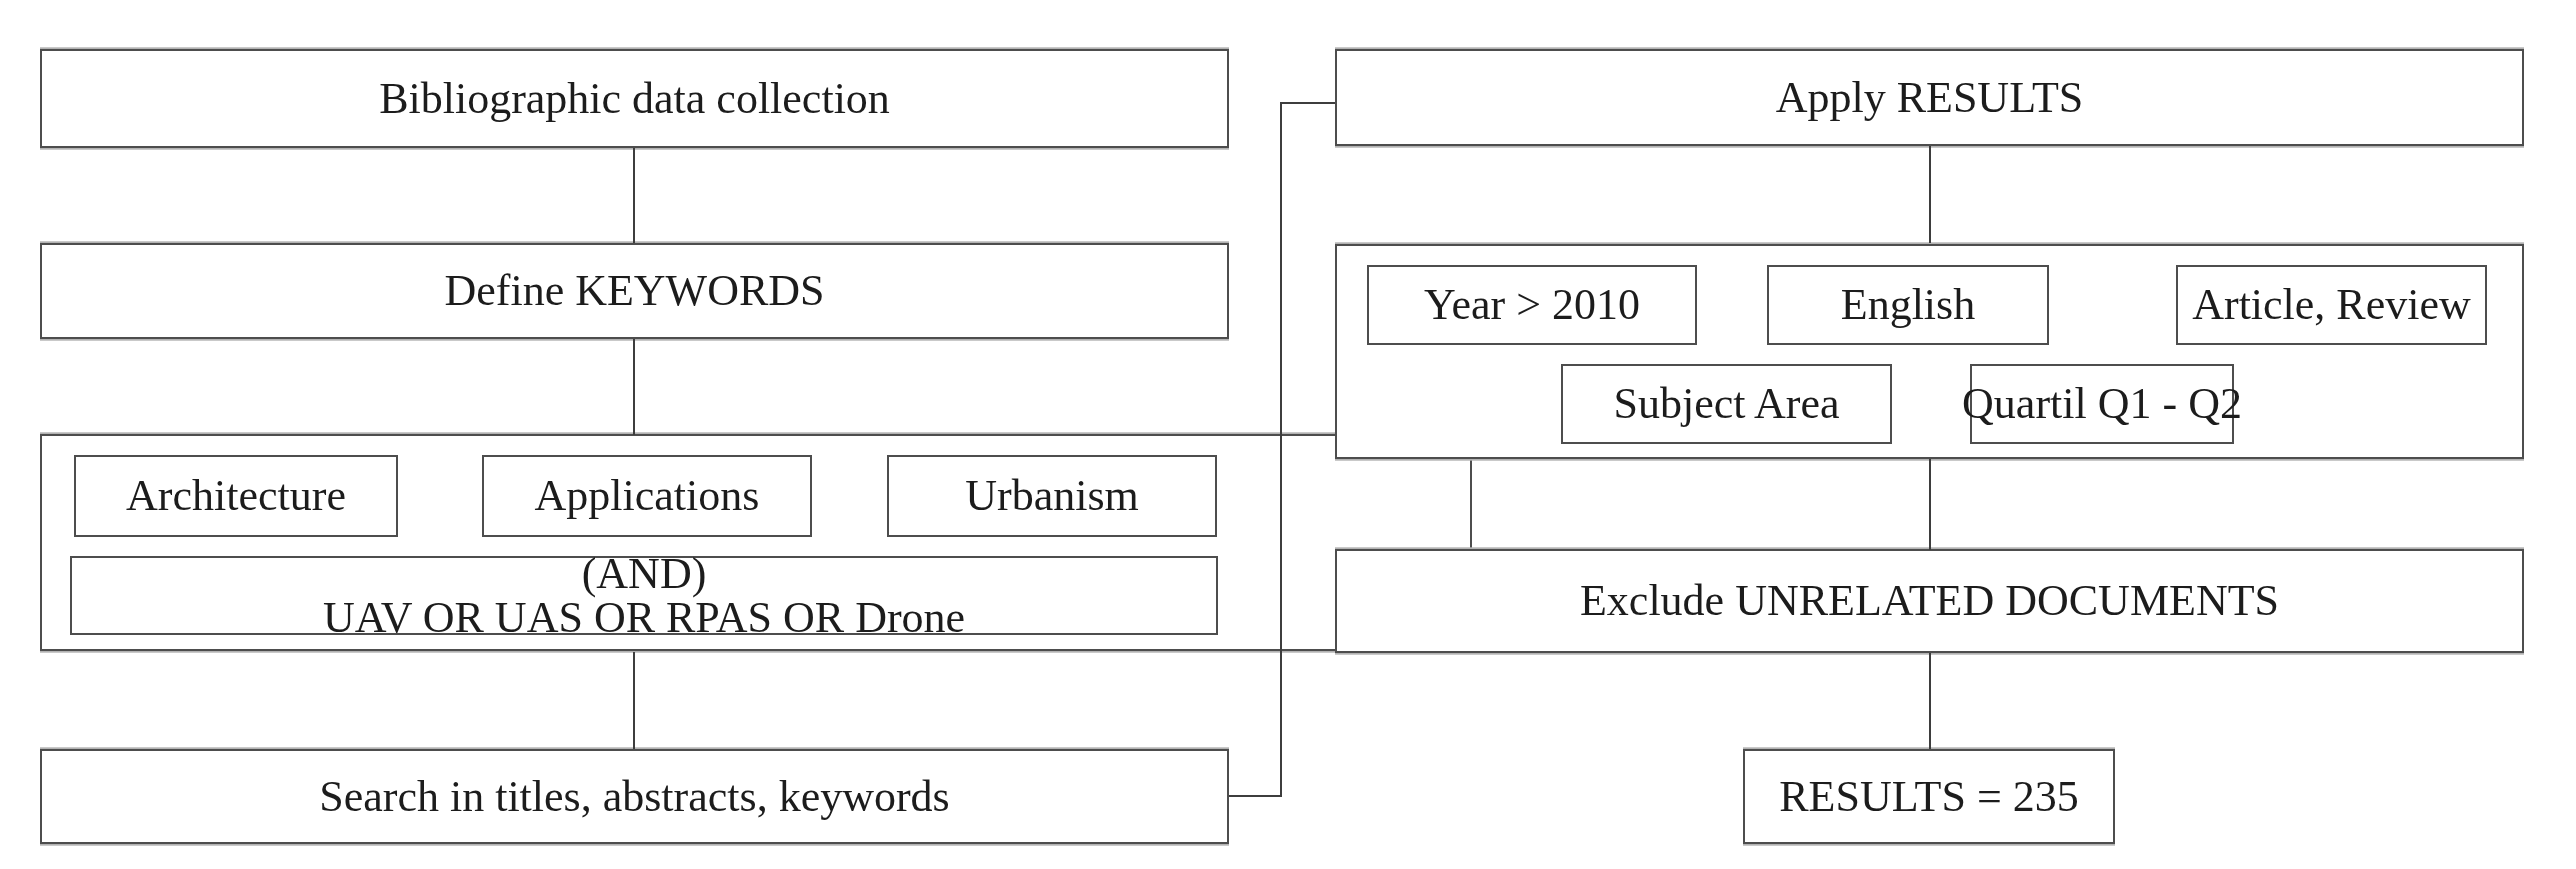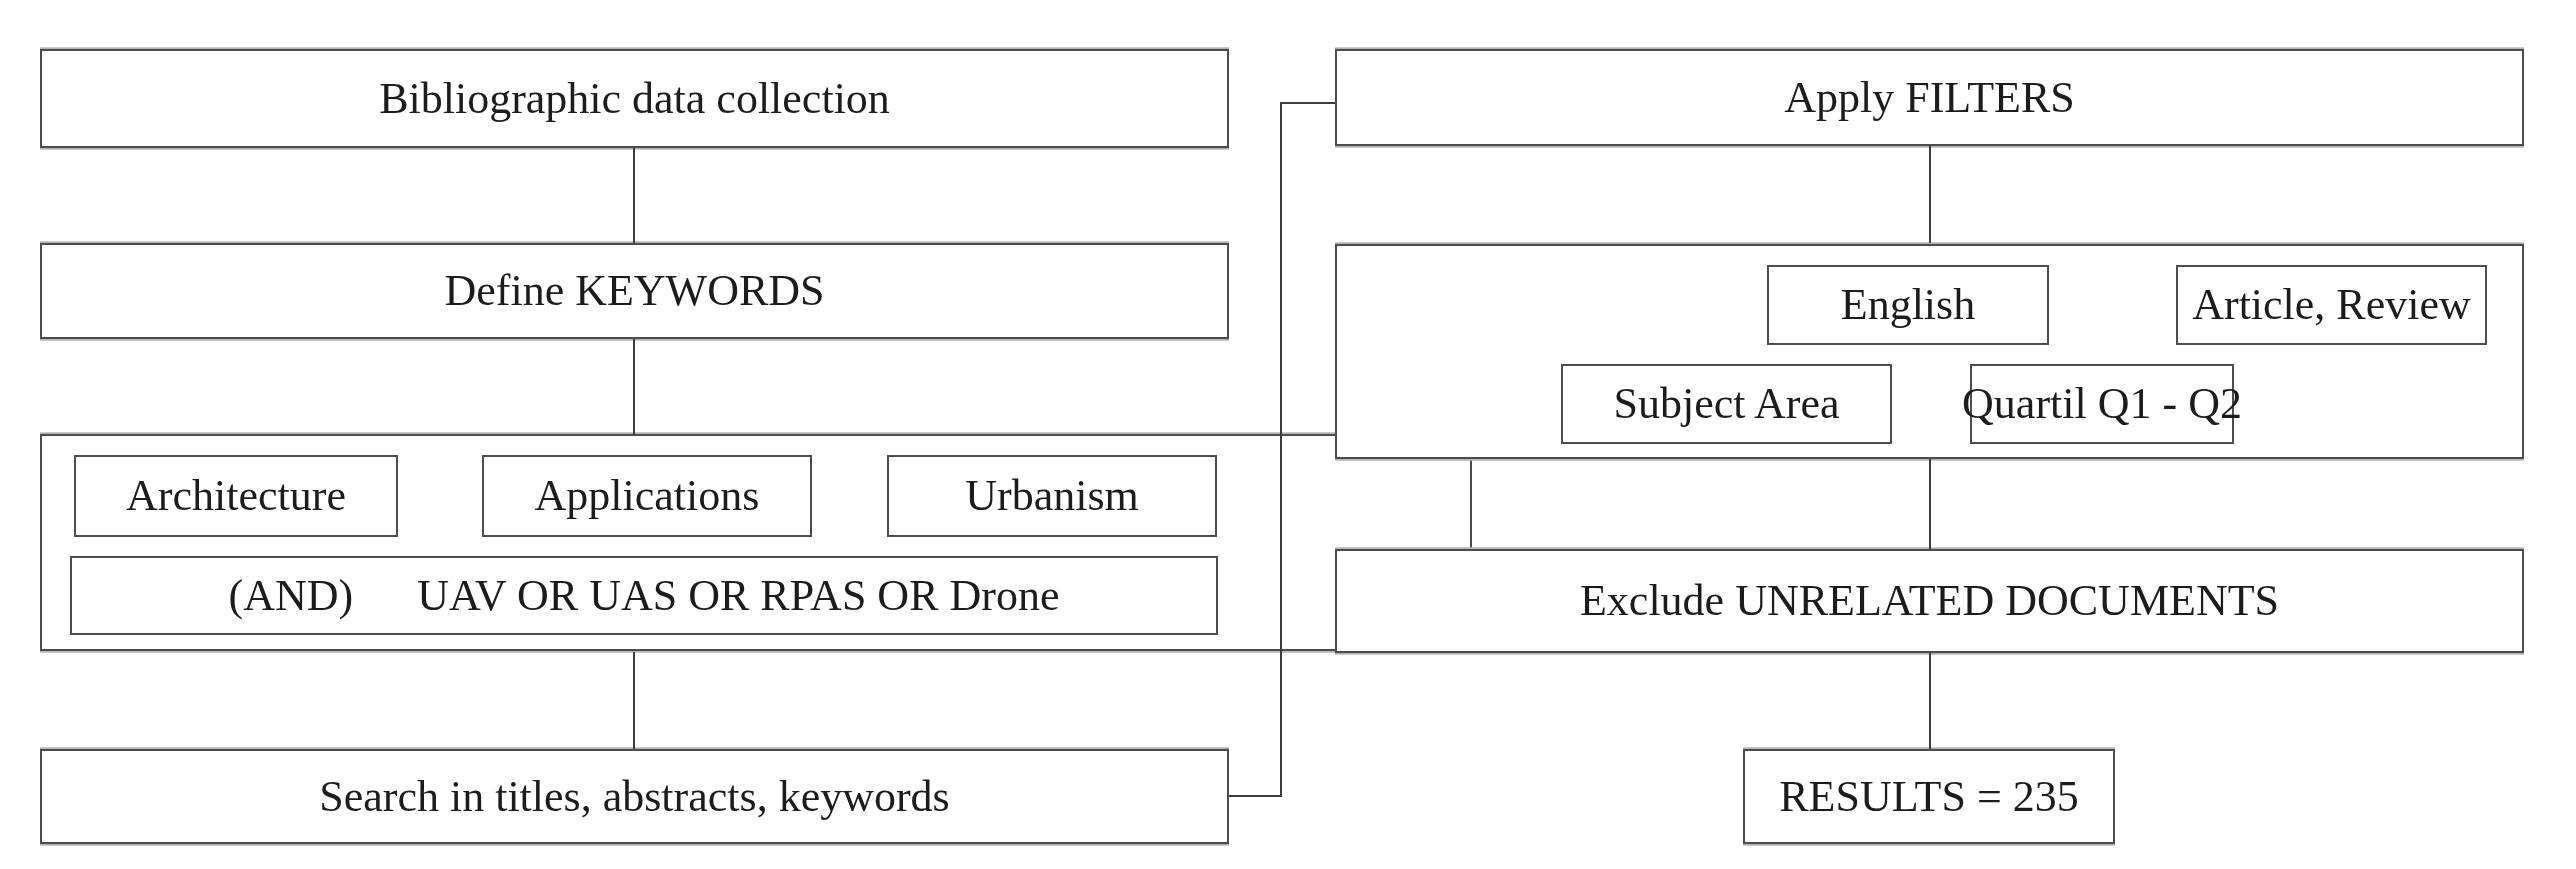--- a/index.html
+++ b/index.html
@@ -74,36 +74,39 @@
   <div class="container-box" style="left:40px; top:434px; width:1432px; height:217px;">
     <div class="inner-box" style="left:32px; top:18.6px; width:324px; height:82px;">
       <span>Architecture</span>
     </div>
     <div class="inner-box" style="left:440px; top:18.6px; width:330px; height:82px;">
       <span>Applications</span>
     </div>
     <div class="inner-box" style="left:845px; top:18.6px; width:330px; height:82px;">
       <span>Urbanism</span>
     </div>
-    <div class="inner-box" style="left:28px; top:120px; width:1148px; height:79px;">
+    <div class="inner-box" style="left:28px; top:120px; width:1148px; height:79px;flex-direction:column;">
       <span>(AND)</span>
       <span class="and-gap"></span>
       <span>UAV OR UAS OR RPAS OR Drone</span>
     </div>
   </div>
 
   <div class="box" style="left:40px; top:749px; width:1189px; height:95px;">
     <span>Search in titles, abstracts, keywords</span>
   </div>
 
   <div class="box" style="left:1335px; top:49px; width:1189px; height:97px;">
-    <span>Apply FILTERS</span>
+    <span>Apply RESULTS</span>
   </div>
 
   <div class="container-box" style="left:1335px; top:244px; width:1189px; height:215px;">
+    <div class="inner-box" style="left:30px; top:18.6px; width:330px; height:80px;">
+      <span>Year &gt; 2010</span>
+    </div>
     <div class="inner-box" style="left:430px; top:18.6px; width:282px; height:80px;">
       <span>English</span>
     </div>
     <div class="inner-box" style="left:839px; top:18.6px; width:311px; height:80px;">
       <span>Article, Review</span>
     </div>
     <div class="inner-box" style="left:224px; top:118px; width:331px; height:80px;">
       <span>Subject Area</span>
     </div>
     <div class="inner-box" style="left:633px; top:118px; width:264px; height:80px;">

